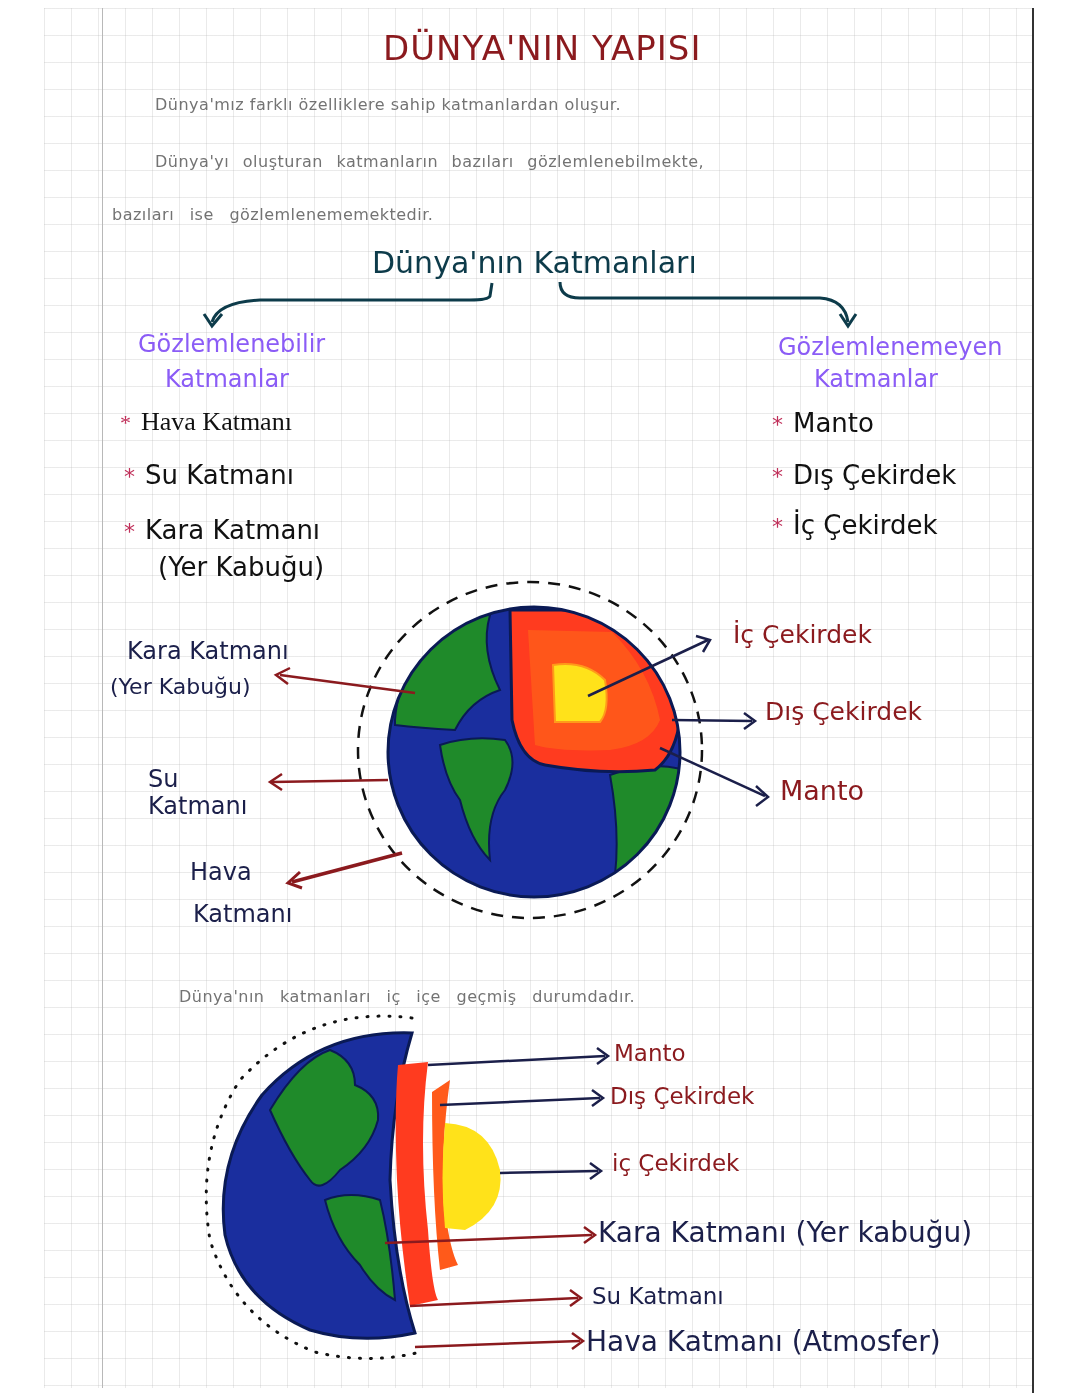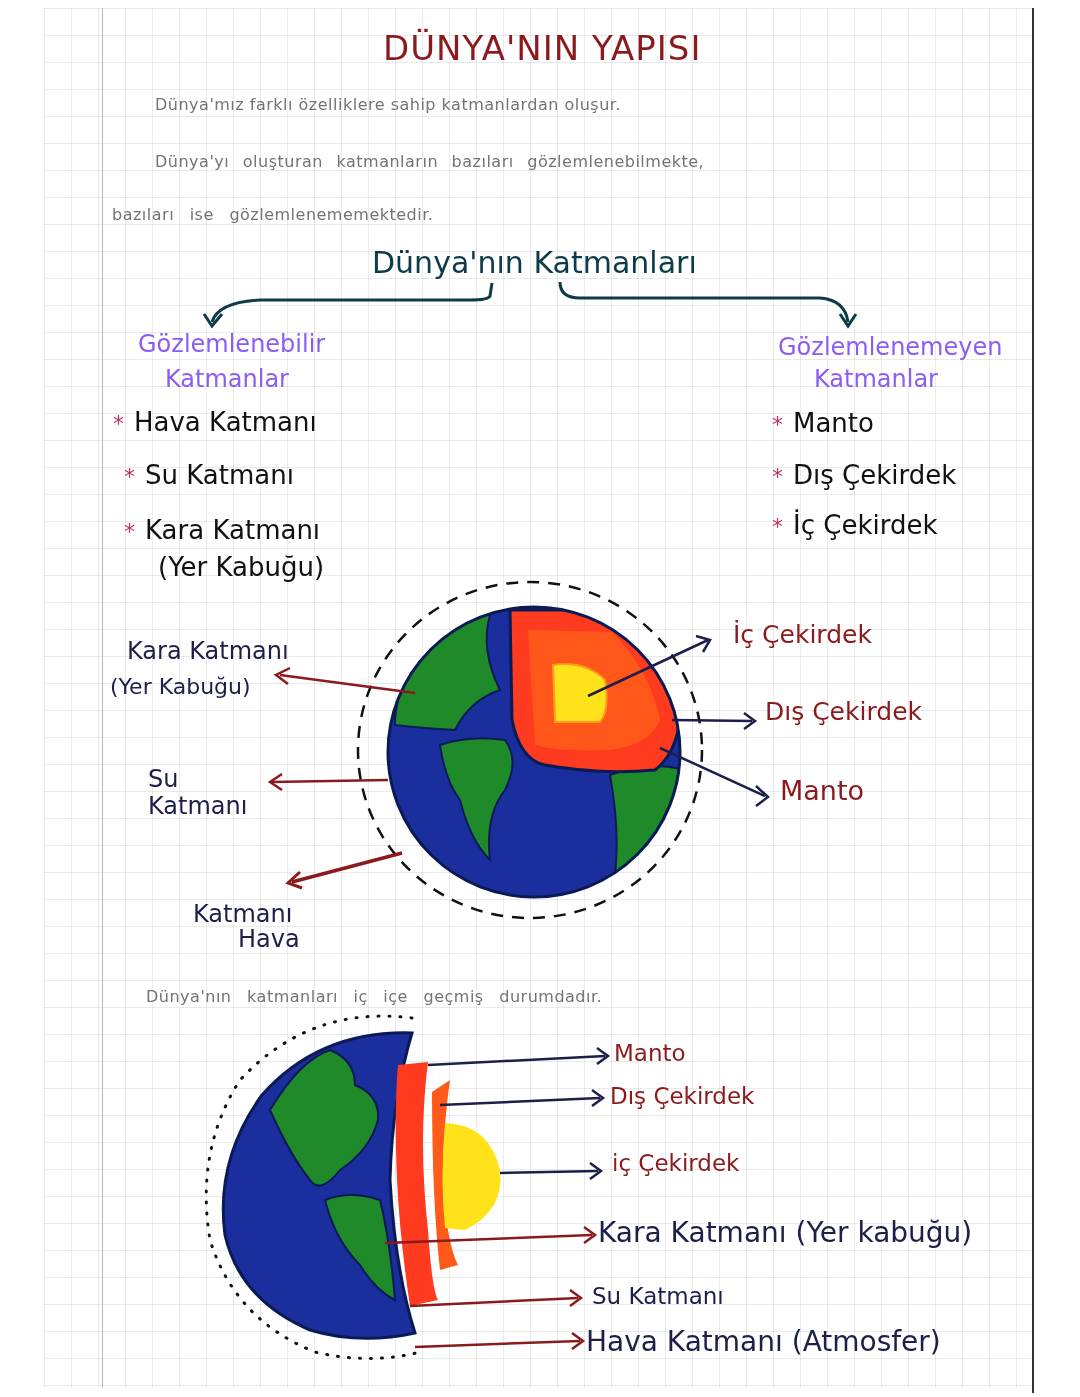--- a/index.html
+++ b/index.html
@@ -47,21 +47,21 @@
 <svg class="abs" width="1080" height="1397">
   <path d="M492 283 L490 296 Q488 300 470 300 L260 300 Q218 302 212 322" fill="none" stroke="#0d3b4a" stroke-width="3"></path>
   <path d="M204 314 L212 326 L222 314" fill="none" stroke="#0d3b4a" stroke-width="3"></path>
   <path d="M560 282 Q560 298 580 298 L820 298 Q845 300 848 322" fill="none" stroke="#0d3b4a" stroke-width="3"></path>
   <path d="M840 314 L848 326 L856 314" fill="none" stroke="#0d3b4a" stroke-width="3"></path>
 </svg>
 
 <div class="txt pink" style="left:138px; top:330px;">Gözlemlenebilir</div>
 <div class="txt pink" style="left:165px; top:365px;">Katmanlar</div>
 
-<div class="txt blk" style="left:113px; top:407px;">
+<div class="txt blk" style="left:120px; top:407px;font-family:Liberation Serif, serif;">
   <span class="star">*</span><span>Hava Katmanı</span>
 </div>
 <div class="txt blk" style="left:124px; top:460px;">
   <span class="star">*</span><span>Su Katmanı</span>
 </div>
 <div class="txt blk" style="left:124px; top:515px;">
   <span class="star">*</span><span>Kara Katmanı</span>
 </div>
 <div class="txt blk" style="left:158px; top:552px;">(Yer Kabuğu)</div>
 
@@ -108,28 +108,28 @@
   <line x1="672" y1="720" x2="752" y2="721" stroke="#1b1f4a" stroke-width="2.5"></line>
   <path d="M744 713 L755 721 L744 729" fill="none" stroke="#1b1f4a" stroke-width="2.5"></path>
   <line x1="660" y1="748" x2="765" y2="796" stroke="#1b1f4a" stroke-width="2.5"></line>
   <path d="M756 786 L768 797 L756 806" fill="none" stroke="#1b1f4a" stroke-width="2.5"></path>
 </svg>
 
 <div class="txt navy" style="left:127px; top:637px;">Kara Katmanı</div>
 <div class="txt navy" style="left:110px; top:674px; font-size:22px;">(Yer Kabuğu)</div>
 <div class="txt navy" style="left:148px; top:765px;">Su</div>
 <div class="txt navy" style="left:148px; top:792px;">Katmanı</div>
-<div class="txt navy" style="left:190px; top:925px;margin-left:48px;">Hava</div>
+<div class="txt navy" style="left:190px; top:858px;">Hava</div>
 <div class="txt navy" style="left:193px; top:900px;">Katmanı</div>
 
 <div class="txt red" style="left:733px; top:620px;">İç Çekirdek</div>
 <div class="txt red" style="left:765px; top:697px;">Dış Çekirdek</div>
 <div class="txt red" style="left:780px; top:775px; font-size:27px;">Manto</div>
 
-<div class="txt para" style="left:146px; top:980px; word-spacing:10px;">Dünya'nın katmanları iç içe geçmiş durumdadır.</div>
+<div class="txt para" style="left:179px; top:980px; word-spacing:10px;">Dünya'nın katmanları iç içe geçmiş durumdadır.</div>
 
 <svg class="abs" width="1080" height="1397">
   <path d="M412 1018 Q310 1005 240 1080 Q195 1150 210 1240 Q235 1320 315 1352 Q370 1365 420 1352" fill="none" stroke="#111" stroke-width="3" stroke-dasharray="1 10" stroke-linecap="round"></path>
   <path d="M412 1033 Q320 1030 262 1095 Q215 1160 225 1235 Q240 1300 310 1330 Q360 1345 415 1333 Q395 1270 390 1180 Q392 1100 412 1033 Z" fill="#1a2e9e" stroke="#0a1a55" stroke-width="3"></path>
   <path d="M270 1110 Q300 1060 330 1050 Q355 1060 355 1085 Q380 1095 378 1120 Q370 1150 340 1170 Q320 1195 310 1180 Q290 1155 270 1110 Z" fill="#1f8a2a" stroke="#0a1a55" stroke-width="2"></path>
   <path d="M325 1200 Q350 1190 380 1200 Q390 1240 395 1300 Q375 1290 360 1265 Q335 1240 325 1200 Z" fill="#1f8a2a" stroke="#0a1a55" stroke-width="2"></path>
   <path d="M398 1065 L428 1062 Q418 1140 428 1230 Q432 1290 438 1300 L410 1306 Q400 1240 397 1180 Q394 1110 398 1065 Z" fill="#ff3b1f"></path>
   <path d="M432 1092 L450 1080 Q440 1150 445 1210 Q450 1250 458 1265 L440 1270 Q432 1200 432 1092 Z" fill="#ff5a1a"></path>
   <path d="M445 1123 Q490 1125 500 1170 Q505 1210 465 1230 L445 1228 Q440 1180 445 1123 Z" fill="#ffe21a"></path>
 

